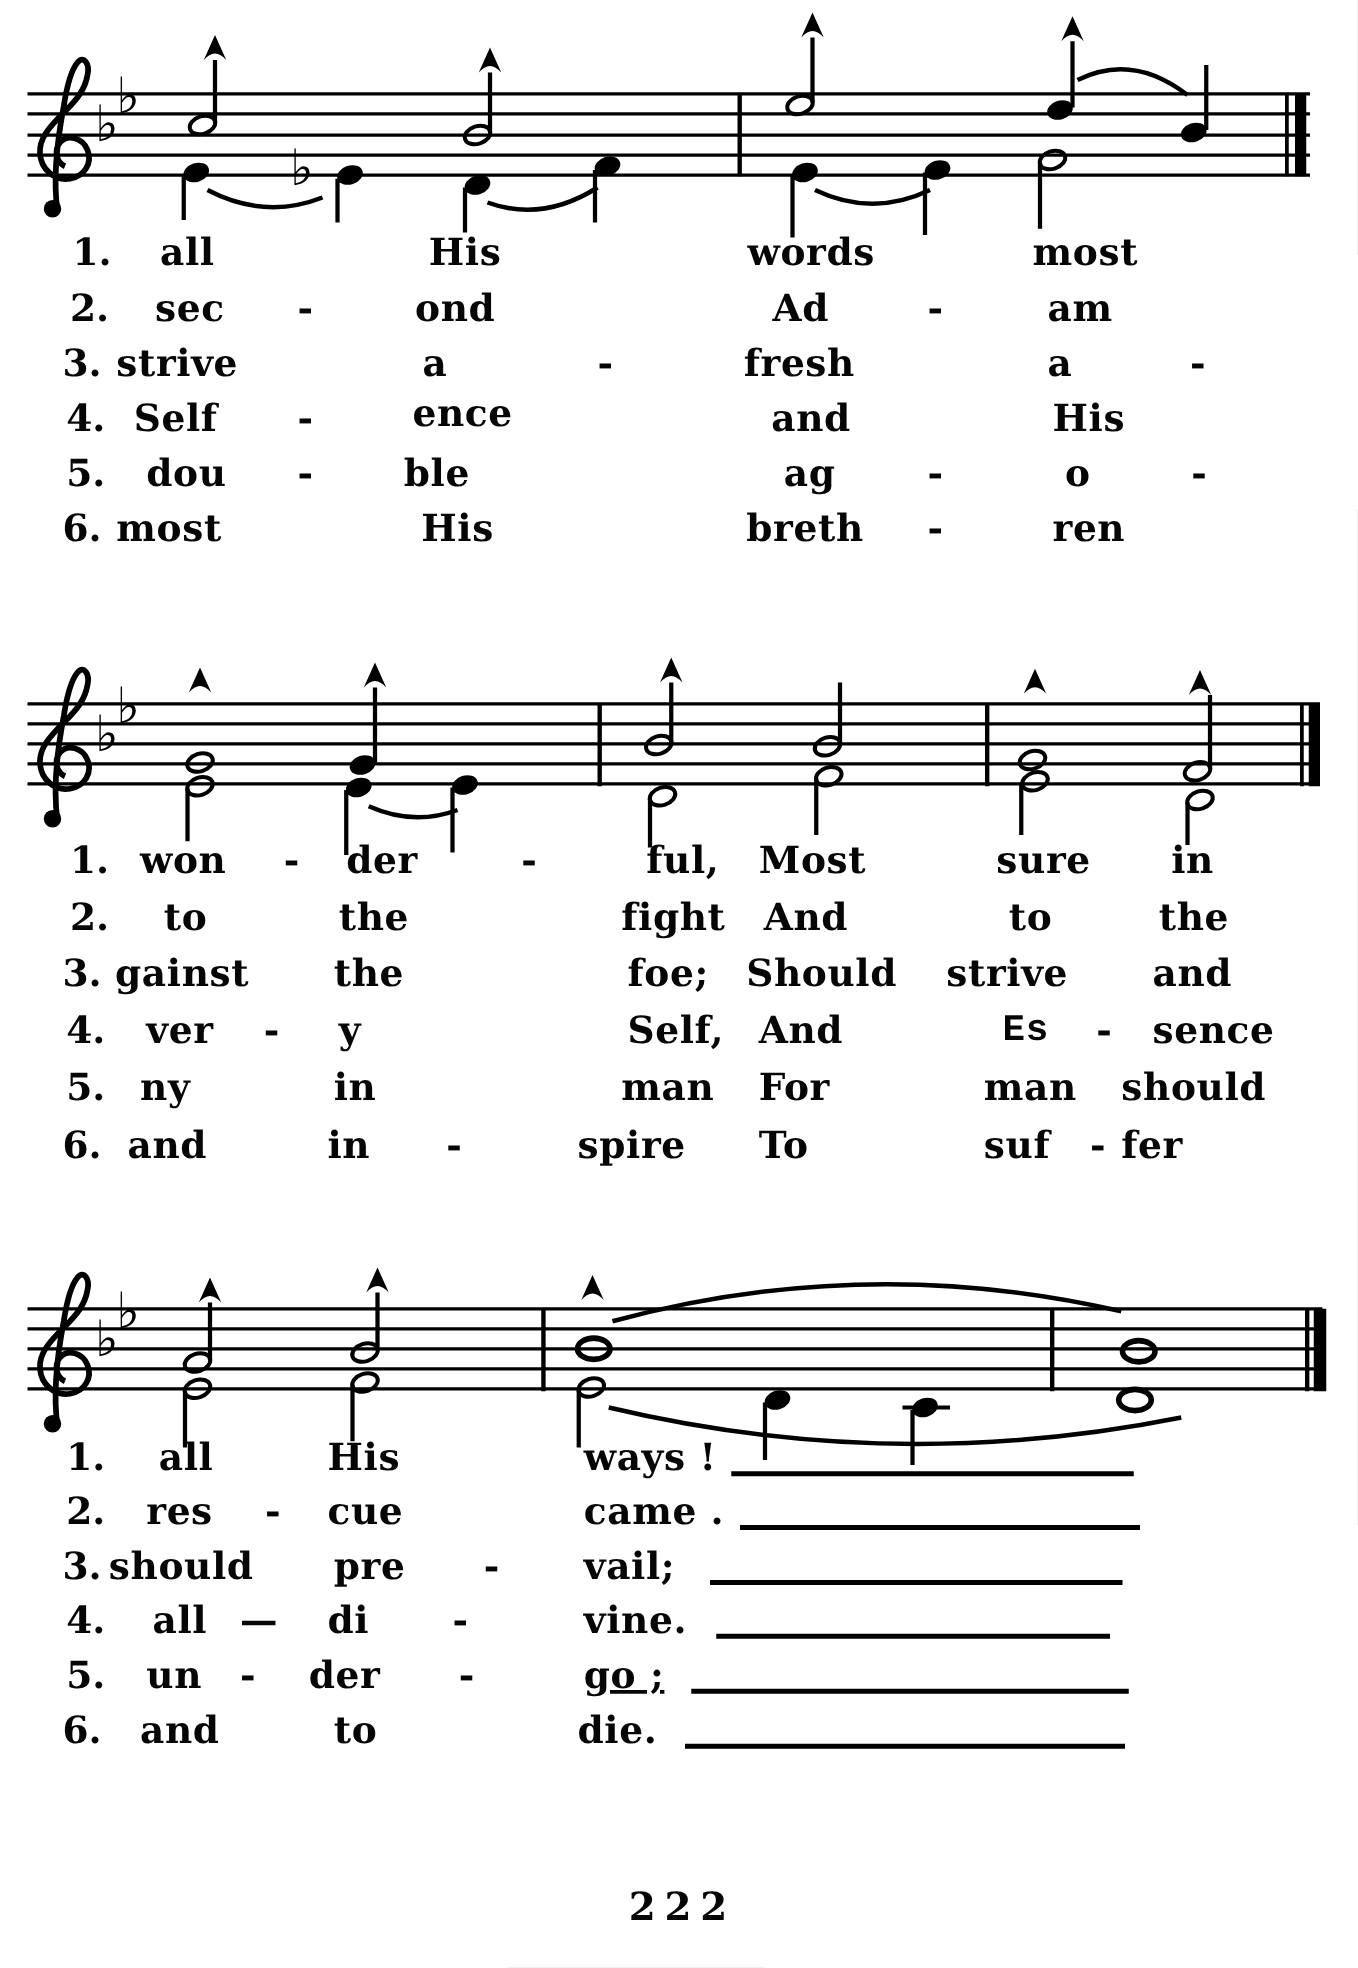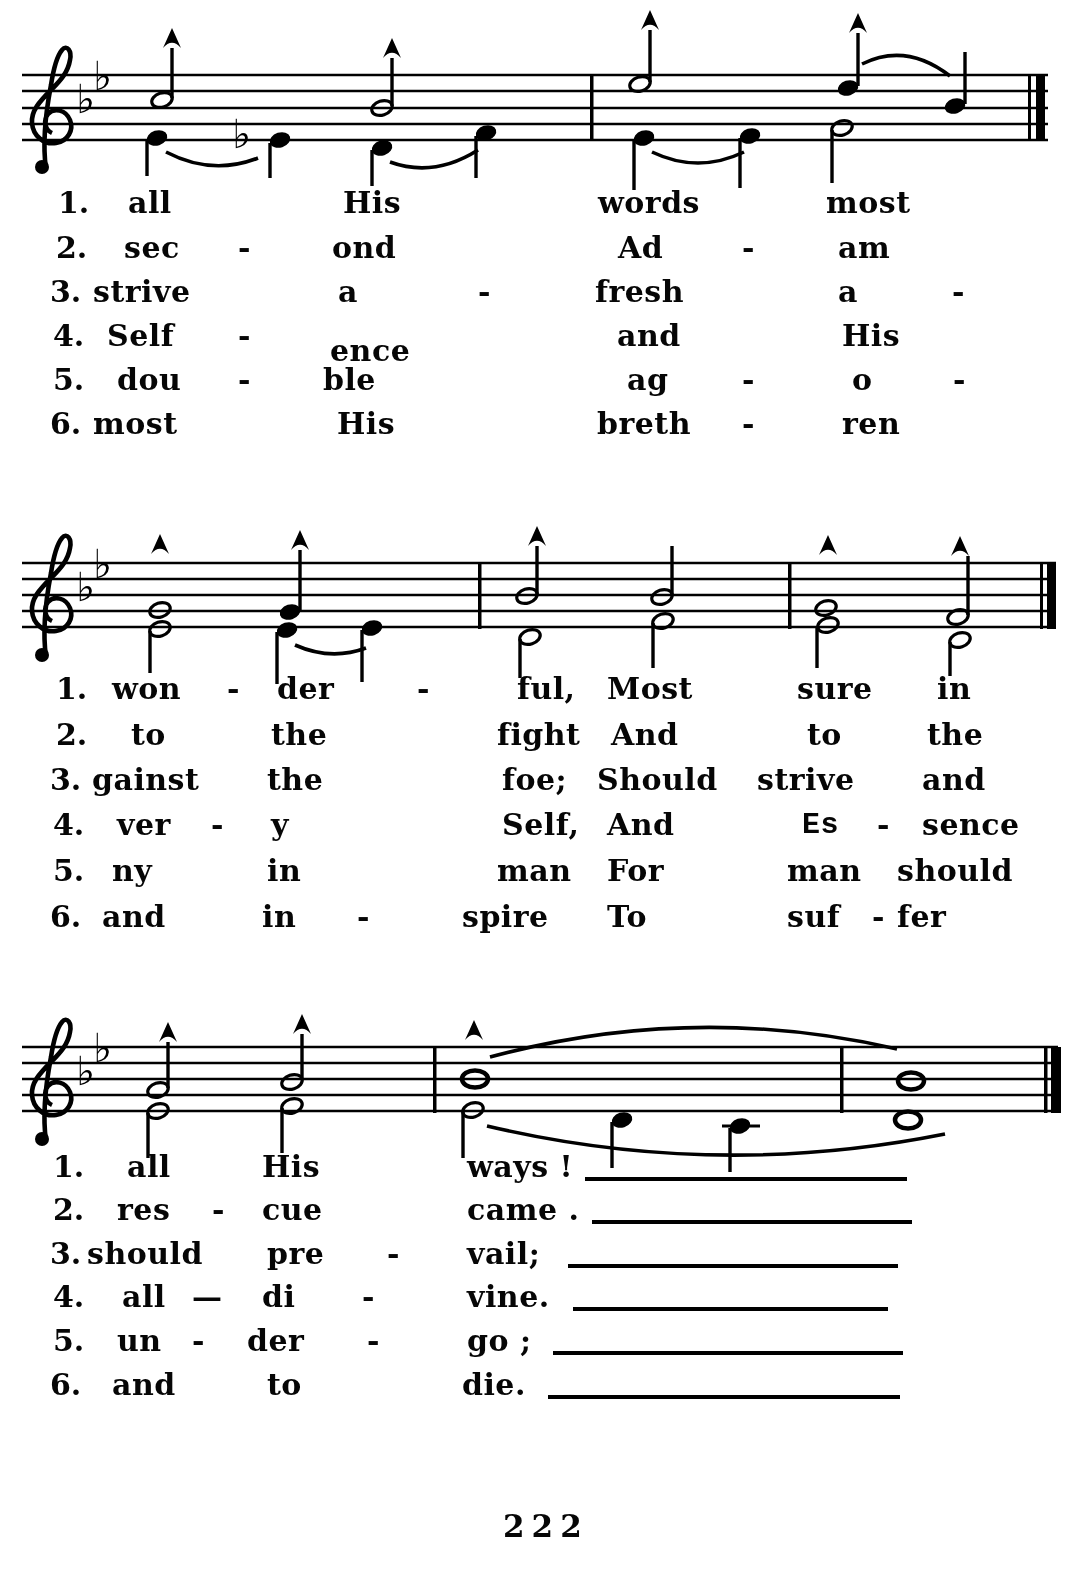--- a/index.html
+++ b/index.html
@@ -233,21 +233,21 @@
       <span class="tok num" style="left: 50px; top: 275px;">3.</span>
       <span class="tok" style="left: 93px; top: 275px;">strive</span>
       <span class="tok" style="left: 338px; top: 275px;">a</span>
       <span class="tok" style="left: 478px; top: 275px;">-</span>
       <span class="tok" style="left: 595px; top: 275px;">fresh</span>
       <span class="tok" style="left: 838px; top: 275px;">a</span>
       <span class="tok" style="left: 952px; top: 275px;">-</span>
       <span class="tok num" style="left: 53px; top: 319px;">4.</span>
       <span class="tok" style="left: 107px; top: 319px;">Self</span>
       <span class="tok" style="left: 238px; top: 319px;">-</span>
-      <span class="tok" style="left: 330px; top: 334px;">ence</span>
+      <span class="tok" style="left: 330px; top: 315px;">ence</span>
       <span class="tok" style="left: 617px; top: 319px;">and</span>
       <span class="tok" style="left: 842px; top: 319px;">His</span>
       <span class="tok num" style="left: 53px; top: 363px;">5.</span>
       <span class="tok" style="left: 117px; top: 363px;">dou</span>
       <span class="tok" style="left: 238px; top: 363px;">-</span>
       <span class="tok" style="left: 323px; top: 363px;">ble</span>
       <span class="tok" style="left: 627px; top: 363px;">ag</span>
       <span class="tok" style="left: 742px; top: 363px;">-</span>
       <span class="tok" style="left: 852px; top: 363px;">o</span>
       <span class="tok" style="left: 953px; top: 363px;">-</span>
@@ -331,21 +331,21 @@
       <span class="tok" style="left: 192px; top: 1280px;">—</span>
       <span class="tok" style="left: 262px; top: 1280px;">di</span>
       <span class="tok" style="left: 362px; top: 1280px;">-</span>
       <span class="tok" style="left: 467px; top: 1280px;">vine.</span>
       <span class="extender" style="left: 573px; top: 1307px; width: 315px;"></span>
       <span class="tok num" style="left: 53px; top: 1324px;">5.</span>
       <span class="tok" style="left: 117px; top: 1324px;">un</span>
       <span class="tok" style="left: 192px; top: 1324px;">-</span>
       <span class="tok" style="left: 247px; top: 1324px;">der</span>
       <span class="tok" style="left: 367px; top: 1324px;">-</span>
-      <span class="tok" style="left: 467px; top: 1324px;">go ;</span>
+      <span class="tok" style="left: 467px; top: 1324px; text-decoration: underline;">go ;</span>
       <span class="extender" style="left: 553px; top: 1351px; width: 350px;"></span>
       <span class="tok num" style="left: 50px; top: 1368px;">6.</span>
       <span class="tok" style="left: 112px; top: 1368px;">and</span>
       <span class="tok" style="left: 267px; top: 1368px;">to</span>
       <span class="tok" style="left: 462px; top: 1368px;">die.</span>
       <span class="extender" style="left: 548px; top: 1395px; width: 352px;"></span>
     </div>
 
   <div class="page-number">222</div>
 

